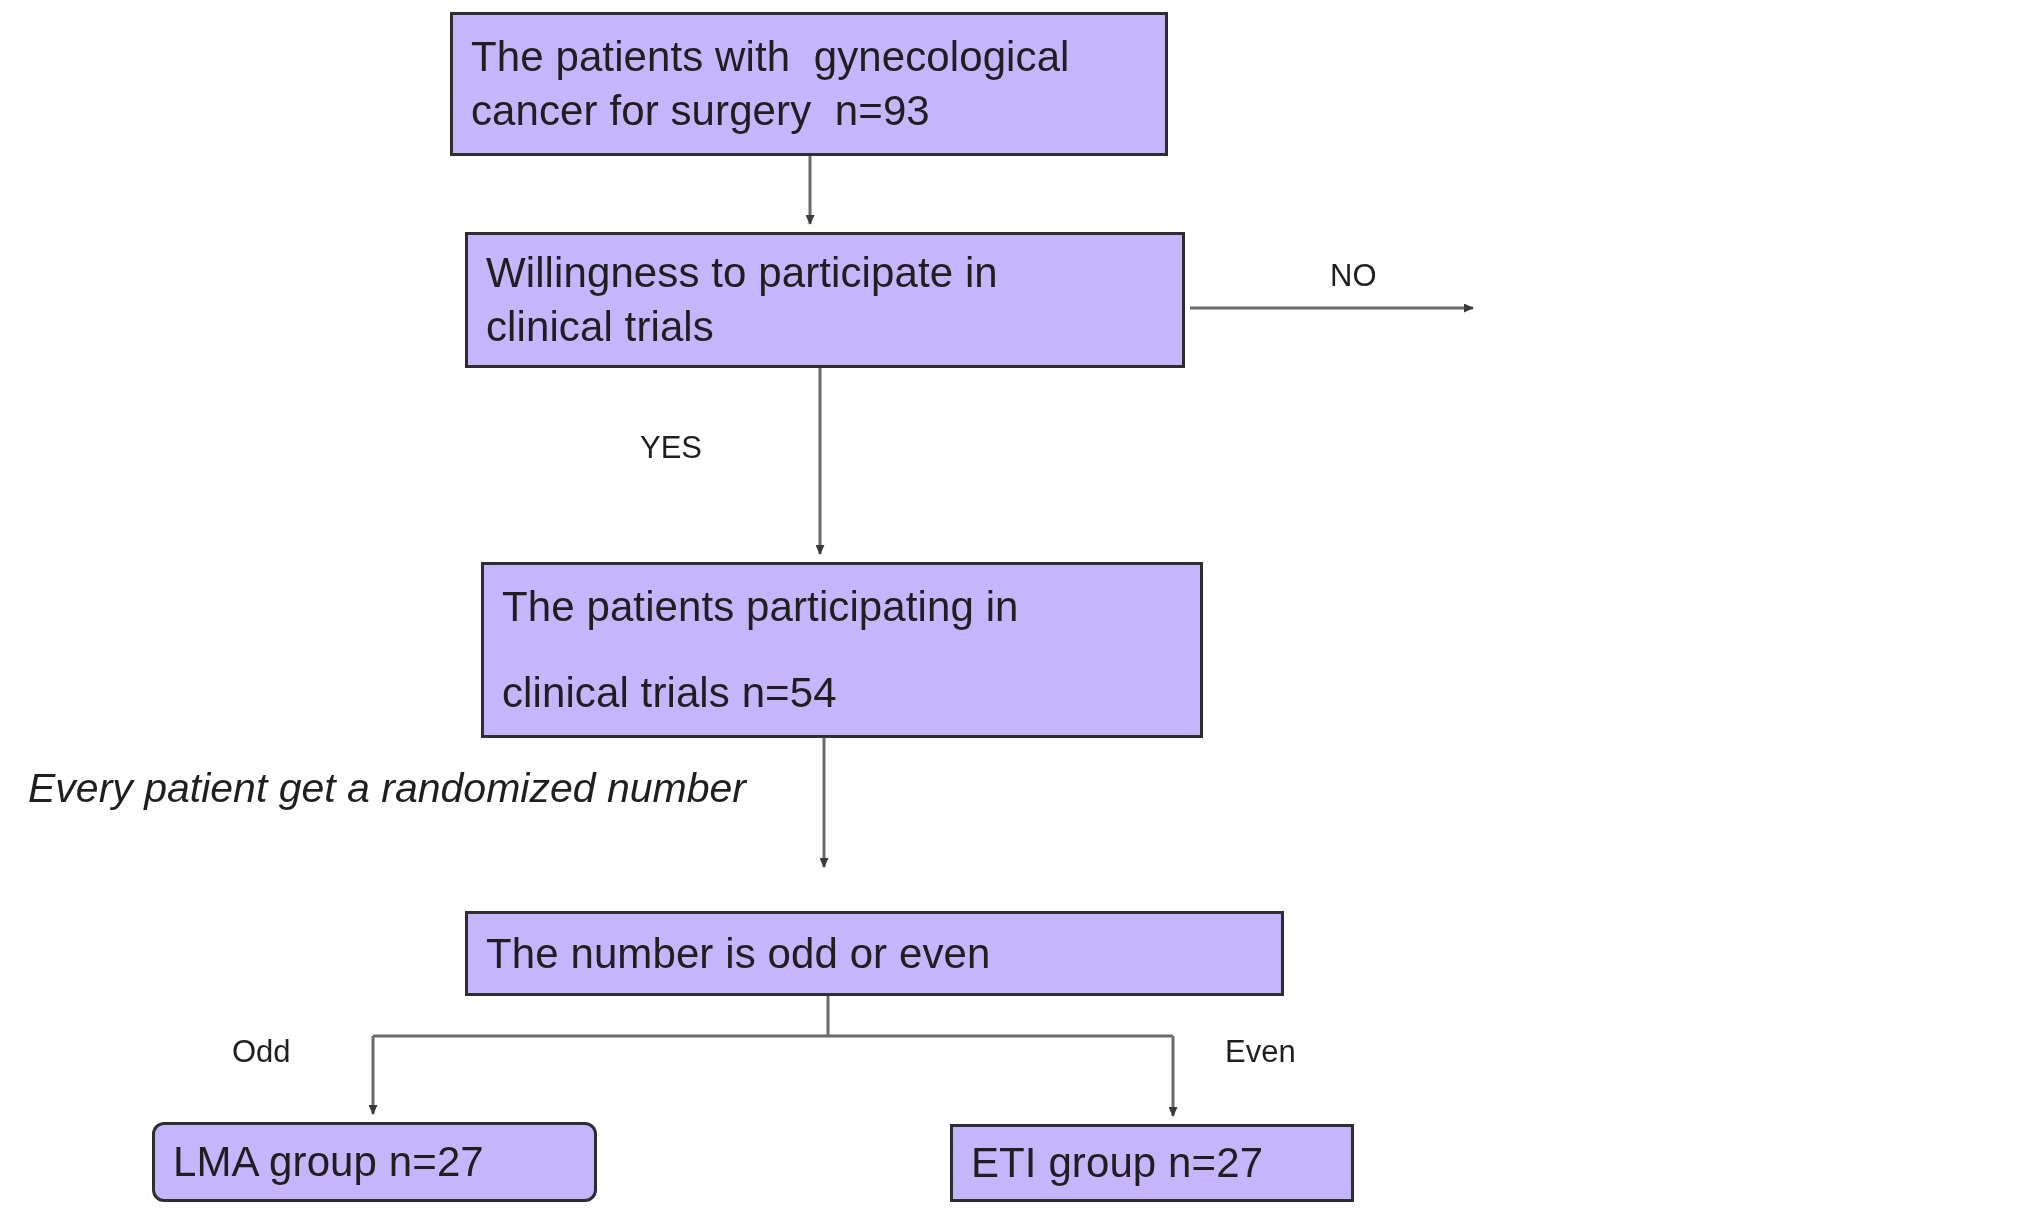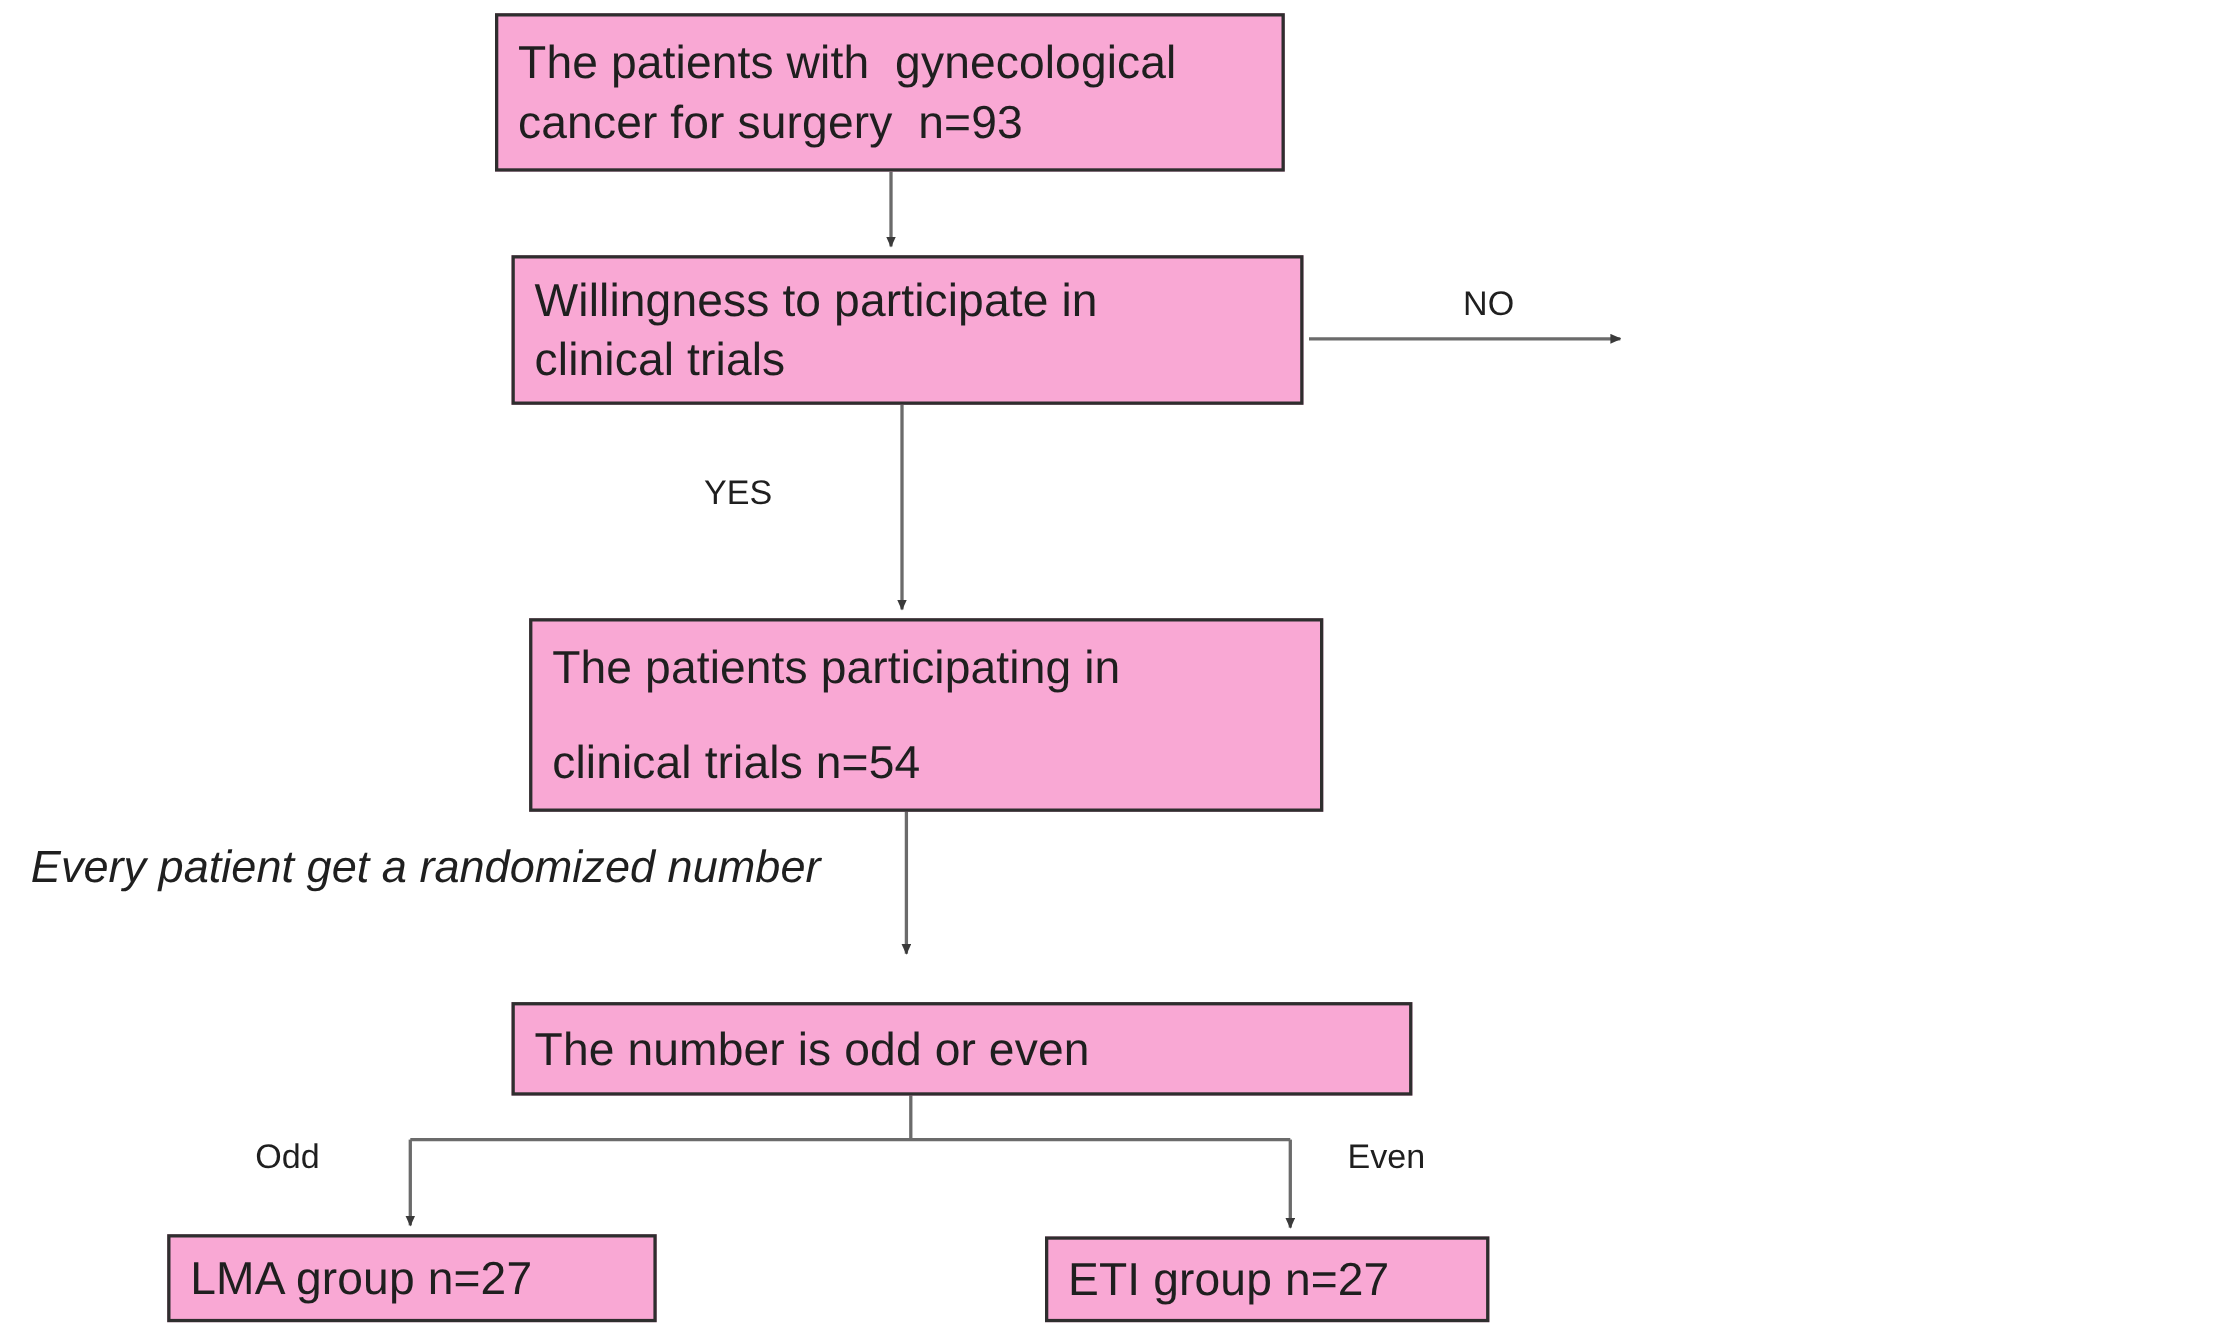--- a/index.html
+++ b/index.html
@@ -23,21 +23,21 @@
     position: absolute;
     left: 0;
     top: 0;
     width: 2031px;
     height: 1220px;
     pointer-events: none;
   }
   .node {
     position: absolute;
     box-sizing: border-box;
-    background: #f9a8d4;
+    background: #c4b5fd;
     border: 3px solid #2e2e2e;
     display: flex;
     flex-direction: column;
     justify-content: center;
     align-items: flex-start;
     padding: 0 18px;
     z-index: 2;
   }
   .node .line {
     display: block;
@@ -64,21 +64,21 @@
     z-index: 3;
     font-style: italic;
   }
 
   
   #node-screened      { left: 450px;  top: 12px;   width: 718px; height: 144px; }
   #node-willing       { left: 465px;  top: 232px;  width: 720px; height: 136px; }
   #node-declined      { left: 1485px; top: 265px;  width: 530px; height: 80px;  }
   #node-enrolled      { left: 481px;  top: 562px;  width: 722px; height: 176px; gap: 32px; }
   #node-parity        { left: 465px;  top: 911px;  width: 819px; height: 85px;  }
-  #node-lma           { left: 152px;  top: 1122px; width: 445px; height: 80px;  }
+  #node-lma           { left: 152px;  top: 1122px; width: 445px; height: 80px; border-radius: 12px;  }
   #node-eti           { left: 950px;  top: 1124px; width: 404px; height: 78px;  }
 
   
   #label-no   { left: 1330px; top: 260px;  }
   #label-yes  { left: 640px;  top: 432px;  }
   #label-odd  { left: 232px;  top: 1036px; }
   #label-even { left: 1225px; top: 1036px; }
   #note-random { left: 28px;  top: 768px;  }
 </style>
 </head>

